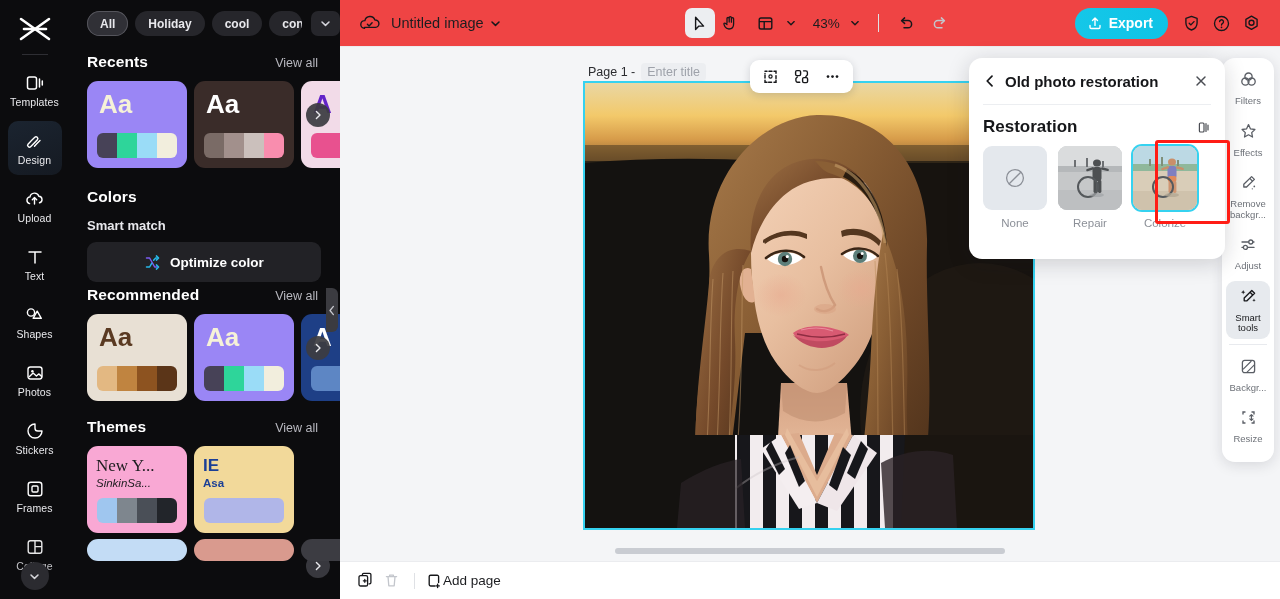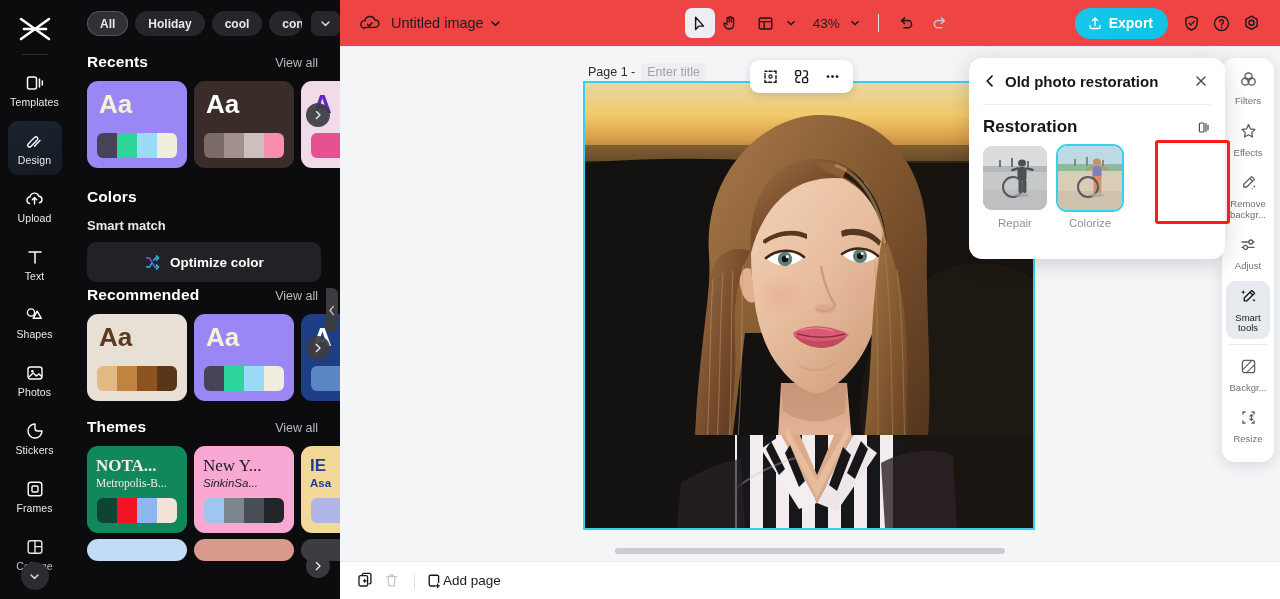--- a/index.html
+++ b/index.html
@@ -411,30 +411,20 @@
         </svg>
       </div>
     </div>
 
     <div class="sec-head" style="">
       <div class="sec-title">Themes</div>
       <div class="sec-link">View all</div>
     </div>
     <div class="row-wrap">
       <div class="cards">
-        <div class="card theme" style="background:#11885c">
-          <div class="t1" style="color:#f8efe4;font-family:'Liberation Serif',serif">NOTA...</div>
-          <div class="t2" style="color:#f4ece2;font-family:'Liberation Serif',serif">Metropolis-B...</div>
-          <div class="sw">
-            <i style="background:#0d4434"></i>
-              <i style="background:#f01422"></i>
-              <i style="background:#8fb6ef"></i>
-              <i style="background:#f4e2d8"></i>
-          </div>
-        </div>
         <div class="card theme" style="background:#f9a8d4">
           <div class="t1" style="color:#1d1d1f;font-weight:400;font-family:'Liberation Serif',serif">New Y...</div>
           <div class="t2" style="color:#1d1d1f;font-style:italic">SinkinSa...</div>
           <div class="sw">
             <i style="background:#9fc6ef"></i>
               <i style="background:#7e868e"></i>
               <i style="background:#4a4f57"></i>
               <i style="background:#22252a"></i>
           </div>
         </div>
@@ -763,20 +753,29 @@
           <span style="margin-left:auto;display:flex">
             <svg width="15" height="15" viewBox="0 0 15 15" fill="none">
               <rect x="3.4" y="3" width="4.6" height="9" rx="1" stroke="#4a4d53" stroke-width="1.2"></rect>
               <path d="M10 3.6v7.8M12 5v5" stroke="#4a4d53" stroke-width="1.2" stroke-linecap="round"></path>
             </svg>
           </span>
         </div>
 
         <div class="fly-thumbs">
 
+          <div class="thumb">
+            <div class="box" style="background:#e4e8ed">
+              <svg width="26" height="26" viewBox="0 0 26 26" fill="none">
+                <circle cx="13" cy="13" r="8.4" stroke="#8c9098" stroke-width="1.3"></circle>
+                <path d="M7.2 18.8L18.8 7.2" stroke="#8c9098" stroke-width="1.3"></path>
+              </svg>
+            </div>
+            <div class="cap">None</div>
+          </div>
 
           <div class="thumb">
             <div class="box">
               <svg width="64" height="64" viewBox="0 0 64 64">
                 <rect width="64" height="64" fill="#cfd1d2"></rect>
                 <rect y="0" width="64" height="22" fill="#dadcdd"></rect>
                 <rect y="20" width="64" height="6" fill="#b5b8ba"></rect>
                 <rect y="26" width="64" height="38" fill="#c6c8c9"></rect>
                 <rect y="44" width="64" height="20" fill="#bdbfc1"></rect>
                 <g fill="#6d7073">

